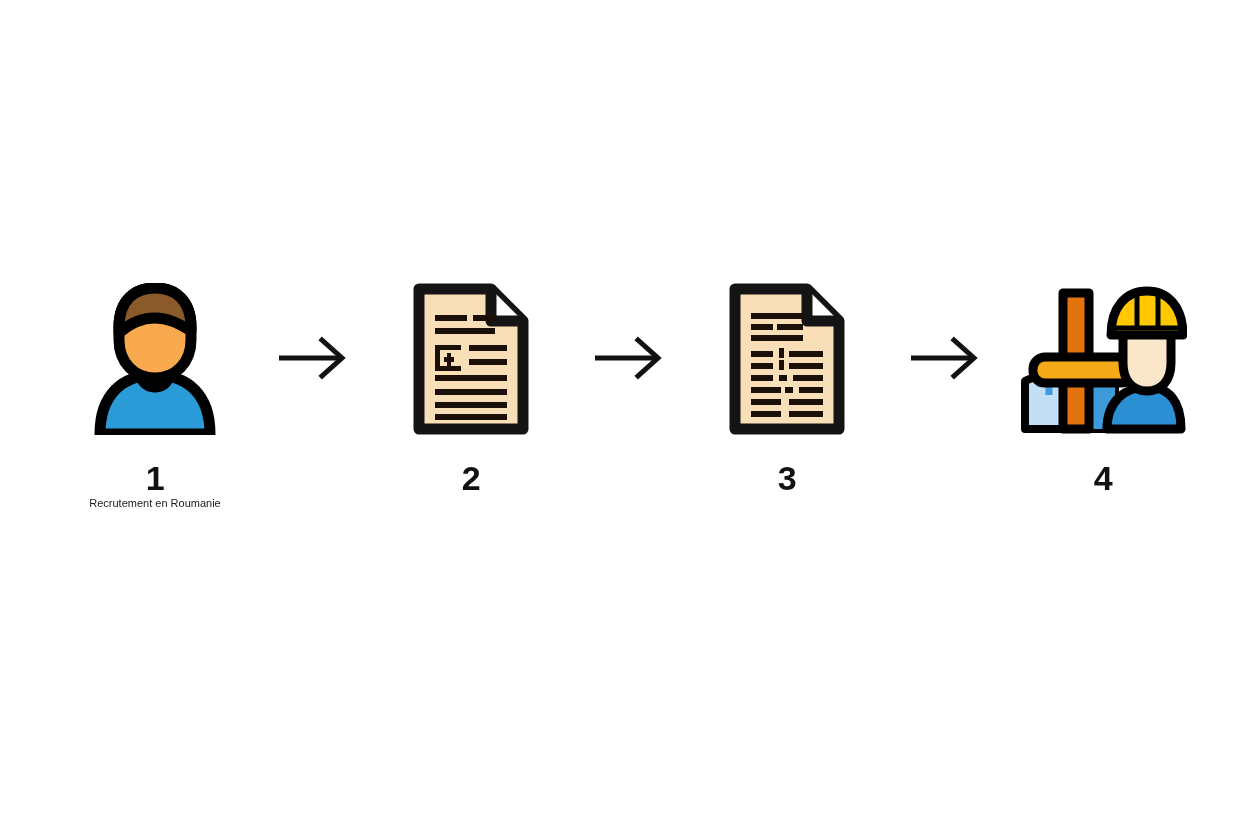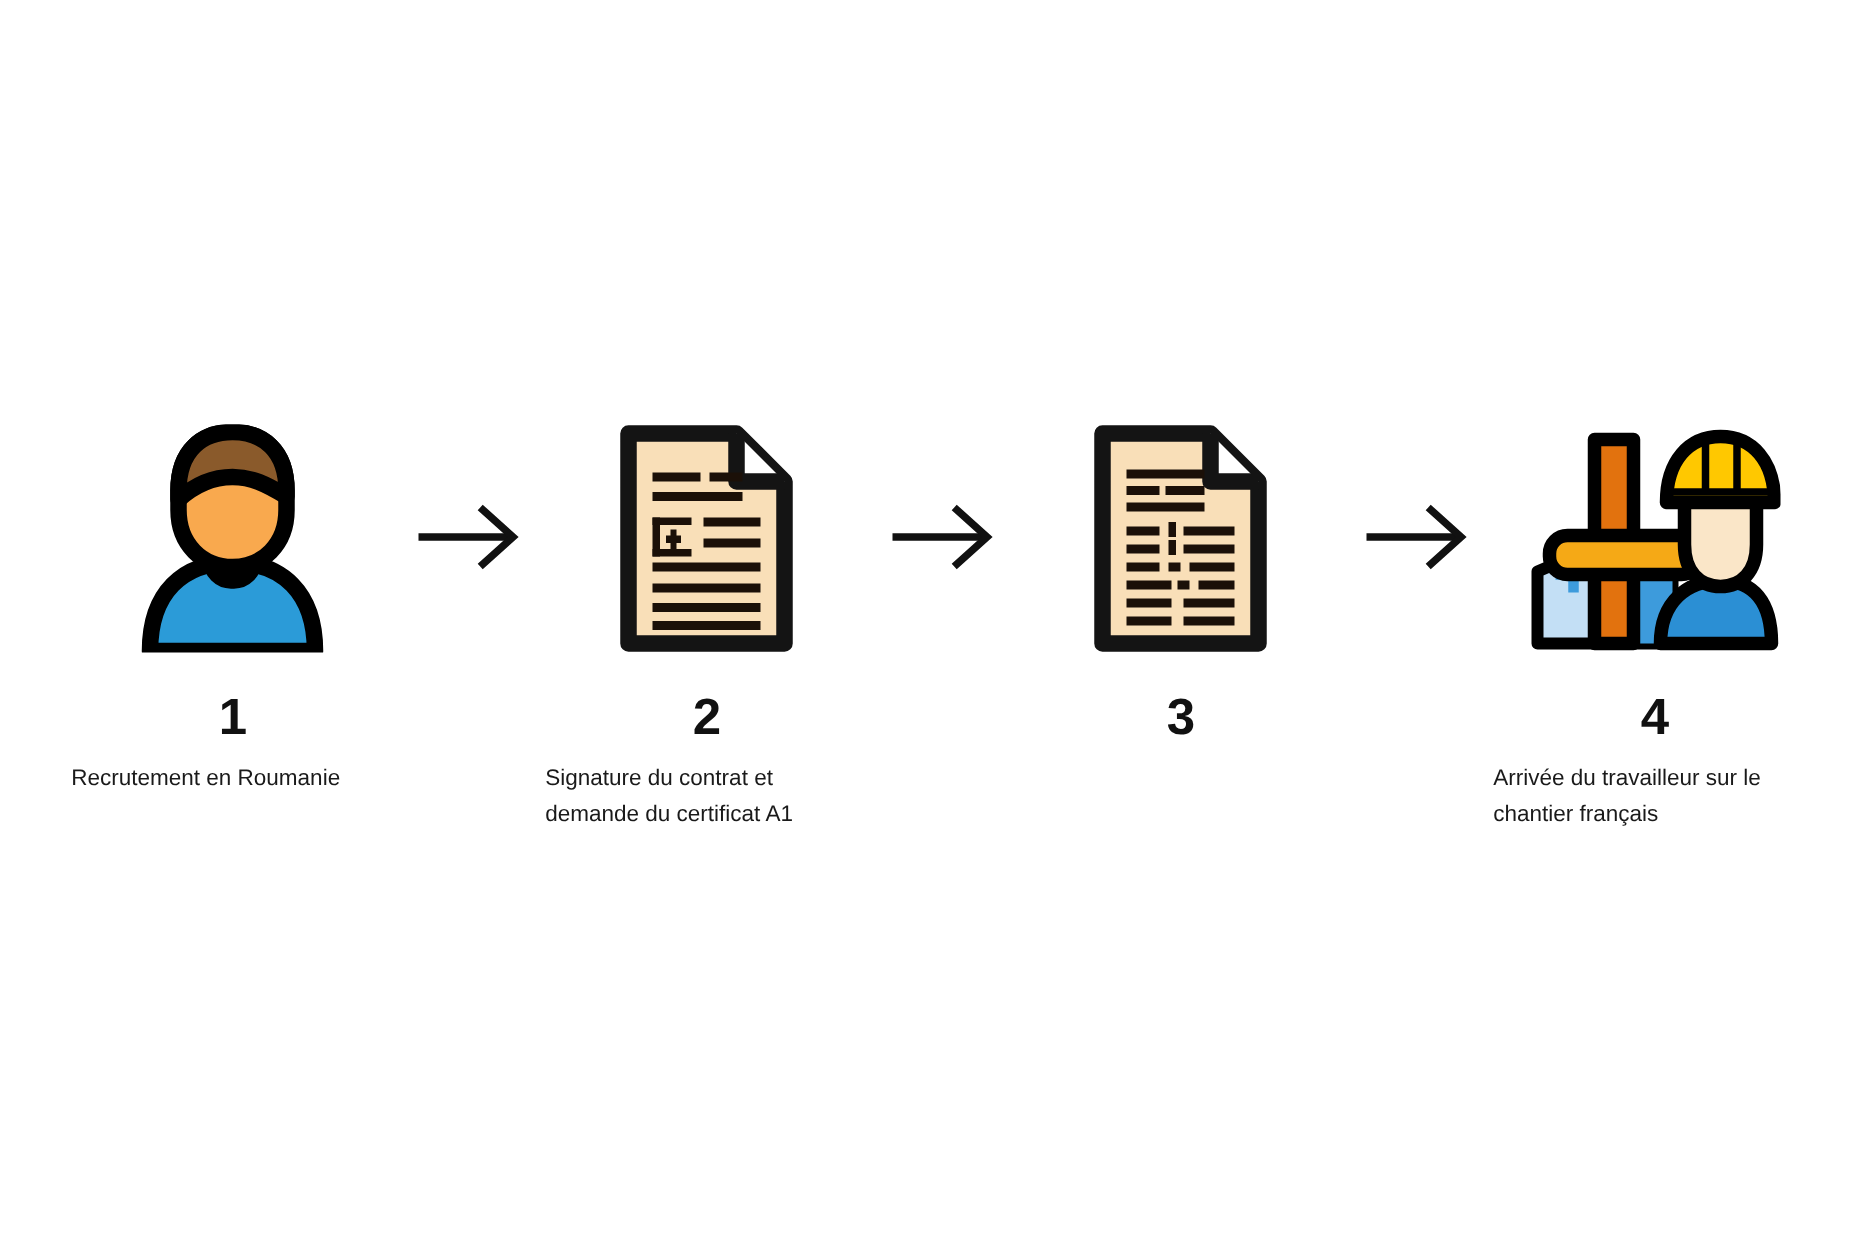--- a/index.html
+++ b/index.html
@@ -50,24 +50,23 @@
   }
   .step-number {
     font-size: 34px;
     font-weight: 700;
     line-height: 1;
     margin-top: 26px;
     letter-spacing: -0.5px;
     color: #111111;
   }
   .step-label {
-    margin-top: 12px;
-    font-size: 15px;
+    font-size: 11px;
     line-height: 1.6;
-    text-align: left;
+    text-align: center;
     font-weight: 400;
     color: #1a1a1a;
     width: 215px;
   }
   .arrow {
     width: 86px;
     height: 155px;
     display: flex;
     align-items: center;
     justify-content: center;
@@ -127,21 +126,20 @@
             <rect x="56" y="76" width="38" height="6"></rect>
 
             <rect x="22" y="92" width="72" height="6"></rect>
             <rect x="22" y="106" width="72" height="6"></rect>
             <rect x="22" y="119" width="72" height="6"></rect>
             <rect x="22" y="131" width="72" height="6"></rect>
           </g>
         </svg>
       </div>
       <div class="step-number">2</div>
-      <div class="step-label">Signature du contrat et demande du certificat A1</div>
     </div>
 
     <div class="arrow">
       <svg width="72" height="44" viewBox="0 0 72 44" aria-hidden="true">
         <line x1="2" y1="22" x2="62" y2="22" stroke="#111111" stroke-width="5"></line>
         <polyline points="45,4 65,22 45,40" fill="none" stroke="#111111" stroke-width="5" stroke-linecap="square" stroke-linejoin="miter"></polyline>
       </svg>
     </div>
 
     <div class="step">
@@ -208,17 +206,16 @@
 
           <path d="M104 42 L152 42 L152 80 C152 98 142 108 128 108 C114 108 104 98 104 80 Z" fill="#FAE6C8" stroke="#000000" stroke-width="9" stroke-linejoin="round"></path>
 
           <path d="M92 52 C92 24 107 8 128 8 C149 8 164 24 164 52 Z" fill="#FFC800" stroke="#000000" stroke-width="9" stroke-linejoin="round"></path>
           <line x1="96" y1="45" x2="160" y2="45" stroke="#000000" stroke-width="5"></line>
           <line x1="118" y1="12" x2="118" y2="43" stroke="#000000" stroke-width="5"></line>
           <line x1="139" y1="12" x2="139" y2="43" stroke="#000000" stroke-width="5"></line>
         </svg>
       </div>
       <div class="step-number">4</div>
-      <div class="step-label">Arrivée du travailleur sur le chantier français</div>
     </div>
 
   </div>
 </div>
 
 </body></html>

